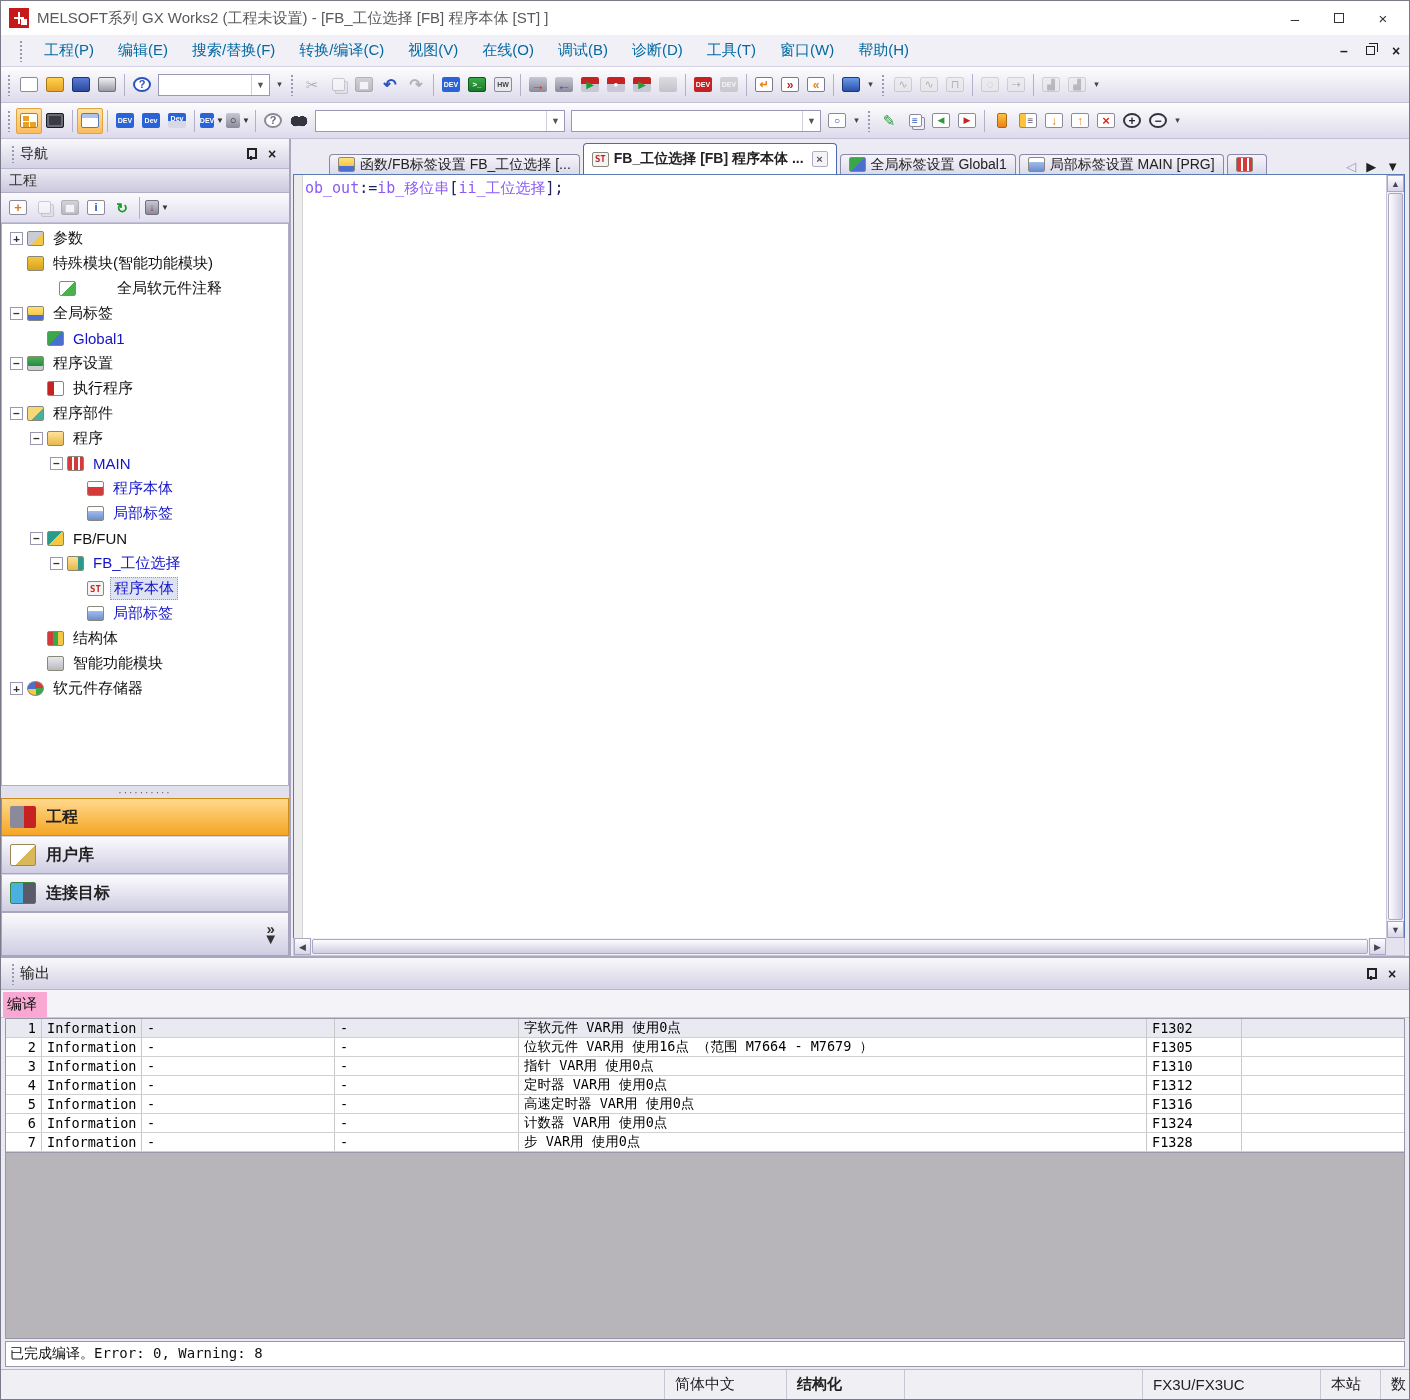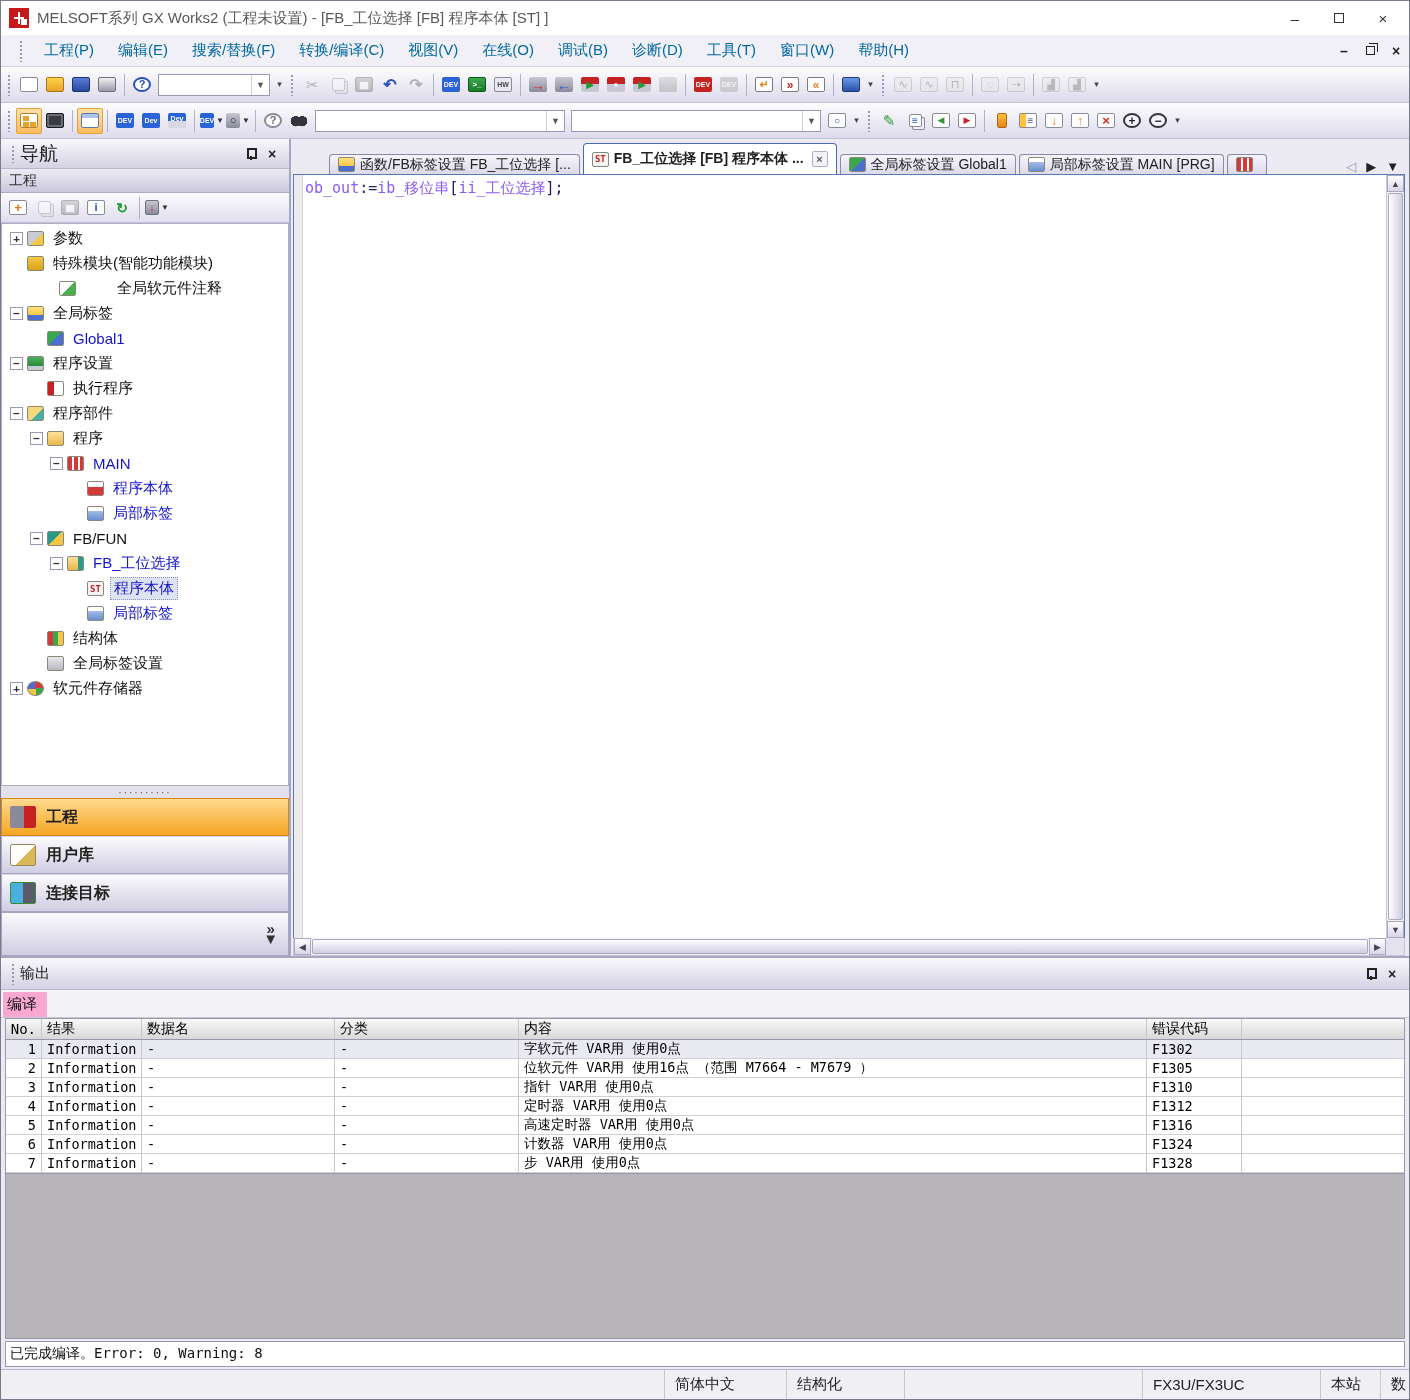--- a/index.html
+++ b/index.html
@@ -97,21 +97,21 @@
   .ic-refresh::after { content:"↻"; color:#1a9a2a; font-weight:bold; font-size:14px; }
   .ic-sort { background:linear-gradient(#c8c8d4,#8a8a9a); border:1px solid #70707e; } .ic-sort::after { content:"↓"; color:#c62222; font-size:10px; font-weight:bold; }
 
   
   .main { flex:1; display:flex; min-height:0; }
 
   
   .nav { width:290px; flex:none; border-right:2px solid #a8a6be; display:flex; flex-direction:column; background:#eceaf3; }
   .nav-header { height:30px; background:linear-gradient(#f8f8fb,#d4d2e4); border-bottom:1px solid #b8b6cc; display:flex; align-items:center; padding:0 6px; }
   .nav-header .grip { height:18px; margin-right:4px; }
-  .nav-title { font-size:19px; color:#222; flex:1; }
+  .nav-title { font-size:14px; color:#222; flex:1; }
   .pane-btn { width:22px; height:20px; display:flex; align-items:center; justify-content:center; color:#222; font-size:14px; font-weight:bold; }
   .pin { position:relative; width:12px; height:14px; display:inline-block; }
   .pin::before { content:""; position:absolute; left:3px; top:1px; width:6px; height:7px; border:2px solid #222; }
   .pin::after { content:""; position:absolute; left:6px; top:9px; width:2px; height:4px; background:#222; }
   .nav-section { height:24px; background:linear-gradient(#ecebf4,#cac8dc); border-bottom:1px solid #b0aec4; font-size:14px; color:#333; display:flex; align-items:center; padding:0 8px; }
   .nav-toolbar { height:30px; background:linear-gradient(#fbfbfd,#e0deee); border-bottom:1px solid #c2c0d6; display:flex; align-items:center; padding:0 4px; }
   .tree { flex:1; background:#fff; border:1px solid #b0aec4; margin:0; overflow:hidden; padding-top:2px; }
   .tree-row { height:25px; display:flex; align-items:center; font-size:15px; color:#111; white-space:nowrap; }
   .tree-row .exp { width:13px; height:13px; border:1px solid #9a98b0; background:#fff; font:bold 11px/11px "DejaVu Sans Mono",monospace; color:#333; text-align:center; margin-right:4px; flex:none; }
   .tree-row .noexp { width:17px; flex:none; }
@@ -189,21 +189,21 @@
   .oc4 { width:628px; }
   .oc5 { width:95px; }
   .oc6 { flex:1; border-right:none; }
   .out-void { flex:1; background:#b7b5ba; margin:0 4px; border:1px solid #9a98a8; border-top:none; }
   .out-status { height:26px; flex:none; background:#fff; border:1px solid #9a98a8; margin:2px 4px 2px 4px; display:flex; align-items:center; font-family:"DejaVu Sans Mono",monospace; font-size:14px; color:#111; padding:0 4px; }
 
   
   .statusbar { height:30px; flex:none; background:#f0eff4; border-top:1px solid #b8b6cc; display:flex; align-items:stretch; font-size:15px; color:#222; }
   .sb-cell { display:flex; align-items:center; padding:0 10px; border-right:1px solid #c8c6d8; white-space:nowrap; overflow:hidden; }
   .sb-fill { flex:1; border-right:1px solid #c8c6d8; }
-  .sb-c0 { width:122px; } .sb-c1 { width:118px; } .sb-c2 { width:238px; } .sb-c3 { width:178px; } .sb-c4 { width:60px; } .sb-c5 { width:28px; border-right:none; }
+  .sb-c0 { width:122px; } .sb-c1 { width:118px;font-weight:bold; } .sb-c2 { width:238px; } .sb-c3 { width:178px; } .sb-c4 { width:60px; } .sb-c5 { width:28px; border-right:none; }
 </style>
 </head>
 <body>
 
 <div class="window">
 
   <div class="titlebar">
     <span class="logo"></span>
     <span class="title-text">MELSOFT系列 GX Works2 (工程未设置) - [FB_工位选择 [FB] 程序本体 [ST] ]</span>
     <span class="wbtn">–</span>
@@ -553,21 +553,21 @@
             <span class="tree-label blue">局部标签</span>
           </div>
           <div class="tree-row" style="padding-left: 28px;">
             <span class="noexp"></span>
             <span class="ti ti-struct"></span>
             <span class="tree-label">结构体</span>
           </div>
           <div class="tree-row" style="padding-left: 28px;">
             <span class="noexp"></span>
             <span class="ti ti-lcomment"></span>
-            <span class="tree-label">全局标签设置</span>
+            <span class="tree-label">智能功能模块</span>
           </div>
           <div class="tree-row" style="padding-left: 8px;">
             <span class="exp">+</span>
             <span class="ti ti-memory"></span>
             <span class="tree-label">软元件存储器</span>
           </div>
         </div>
       <div class="nav-splitter">··········</div>
       <div id="nav-buttons">
           <div class="nav-bigbtn active">
@@ -643,29 +643,20 @@
       <span class="out-title">输出</span>
       <span class="pane-btn">
           <span class="pin"></span>
         </span>
       <span class="pane-btn">×</span>
     </div>
     <div class="out-tabrow">
       <span class="out-tab">编译</span>
     </div>
     <div class="otable" id="output-table">
-        <div class="orow head">
-          <span class="ocell oc0">No.</span>
-          <span class="ocell oc1">结果</span>
-          <span class="ocell oc2">数据名</span>
-          <span class="ocell oc3">分类</span>
-          <span class="ocell oc4">内容</span>
-          <span class="ocell oc5">错误代码</span>
-          <span class="ocell oc6"></span>
-        </div>
         <div class="orow hl">
           <span class="ocell oc0">1</span>
           <span class="ocell oc1">Information</span>
           <span class="ocell oc2">-</span>
           <span class="ocell oc3">-</span>
           <span class="ocell oc4">字软元件 VAR用 使用0点</span>
           <span class="ocell oc5">F1302</span>
           <span class="ocell oc6"></span>
         </div>
         <div class="orow">

